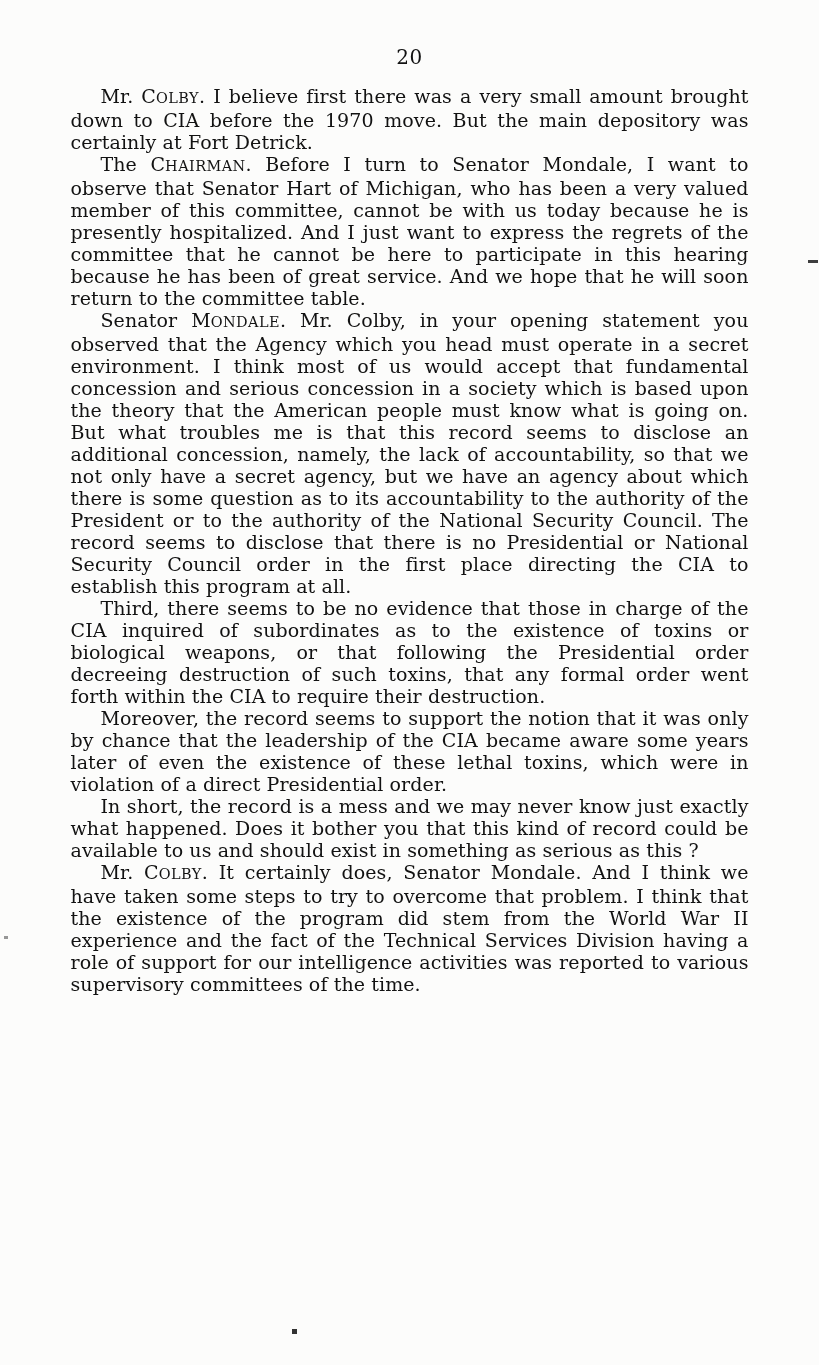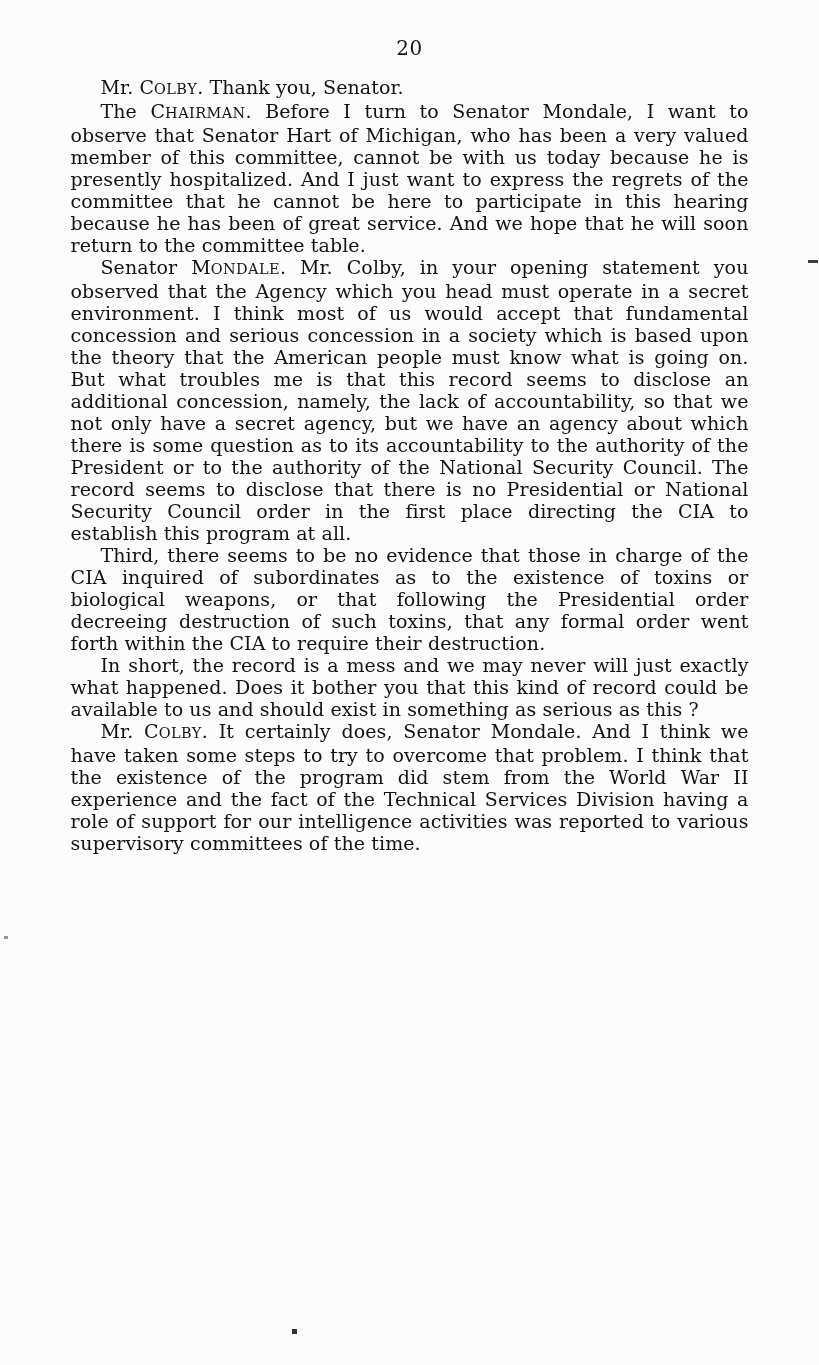--- a/index.html
+++ b/index.html
@@ -11,21 +11,21 @@
     position: relative;
     width: 819px;
     height: 1365px;
     margin: 0;
     background: #fcfcfb;
     overflow: hidden;
     font-family: "DejaVu Serif", "Liberation Serif", serif;
     color: #121212;
   }
   .page-number {
-    margin-top: 36px;
+    margin-top: 45px;
     text-align: center;
     font-size: 20px;
     line-height: 24px;
     letter-spacing: 0.5px;
   }
   .doc-body {
     width: 678px;
     margin: 16px auto 0 auto;
     font-size: 19px;
     line-height: 22px;
@@ -46,23 +46,24 @@
     position: absolute;
     background: #1c1c1c;
   }
 </style>
 </head>
 <body>
 
 <div class="page">
   <div class="page-number">20</div>
   <div class="doc-body">
-      <p>Mr. <span class="speaker"><span class="sc-first">C</span><span class="sc-rest">olby</span></span>. Thank you, Senator.</p>
+      <p>Mr. <span class="speaker"><span class="sc-first">C</span><span class="sc-rest">olby</span></span>. I believe first there was a very small amount brought down to CIA before the 1970 move. But the main depository was certainly at Fort Detrick.</p>
       <p>The <span class="speaker"><span class="sc-first">C</span><span class="sc-rest">hairman</span></span>. Before I turn to Senator Mondale, I want to observe that Senator Hart of Michigan, who has been a very valued member of this committee, cannot be with us today because he is presently hospitalized. And I just want to express the regrets of the committee that he cannot be here to participate in this hearing because he has been of great service. And we hope that he will soon return to the committee table.</p>
       <p>Senator <span class="speaker"><span class="sc-first">M</span><span class="sc-rest">ondale</span></span>. Mr. Colby, in your opening statement you observed that the Agency which you head must operate in a secret environment. I think most of us would accept that fundamental concession and serious concession in a society which is based upon the theory that the American people must know what is going on. But what troubles me is that this record seems to disclose an additional concession, namely, the lack of accountability, so that we not only have a secret agency, but we have an agency about which there is some question as to its accountability to the authority of the President or to the authority of the National Security Council. The record seems to disclose that there is no Presidential or National Security Council order in the first place directing the CIA to establish this program at all.</p>
       <p>Third, there seems to be no evidence that those in charge of the CIA inquired of subordinates as to the existence of toxins or biological weapons, or that following the Presidential order decreeing destruction of such toxins, that any formal order went forth within the CIA to require their destruction.</p>
-      <p>In short, the record is a mess and we may never will just exactly what happened. Does it bother you that this kind of record could be available to us and should exist in something as serious as this ?</p>
+      <p>Moreover, the record seems to support the notion that it was only by chance that the leadership of the CIA became aware some years later of even the existence of these lethal toxins, which were in violation of a direct Presidential order.</p>
+      <p>In short, the record is a mess and we may never know just exactly what happened. Does it bother you that this kind of record could be available to us and should exist in something as serious as this ?</p>
       <p>Mr. <span class="speaker"><span class="sc-first">C</span><span class="sc-rest">olby</span></span>. It certainly does, Senator Mondale. And I think we have taken some steps to try to overcome that problem. I think that the existence of the program did stem from the World War II experience and the fact of the Technical Services Division having a role of support for our intelligence activities was reported to various supervisory committees of the time.</p>
     </div>
 <div class="artifact" style="left: 808px; top: 260px; width: 10px; height: 3px; opacity: 0.85;"></div>
     <div class="artifact" style="left: 4px; top: 936px; width: 4px; height: 3px; opacity: 0.45;"></div>
     <div class="artifact" style="left: 292px; top: 1329px; width: 5px; height: 5px; opacity: 0.9;"></div>
   </div>
 
 </body></html>

